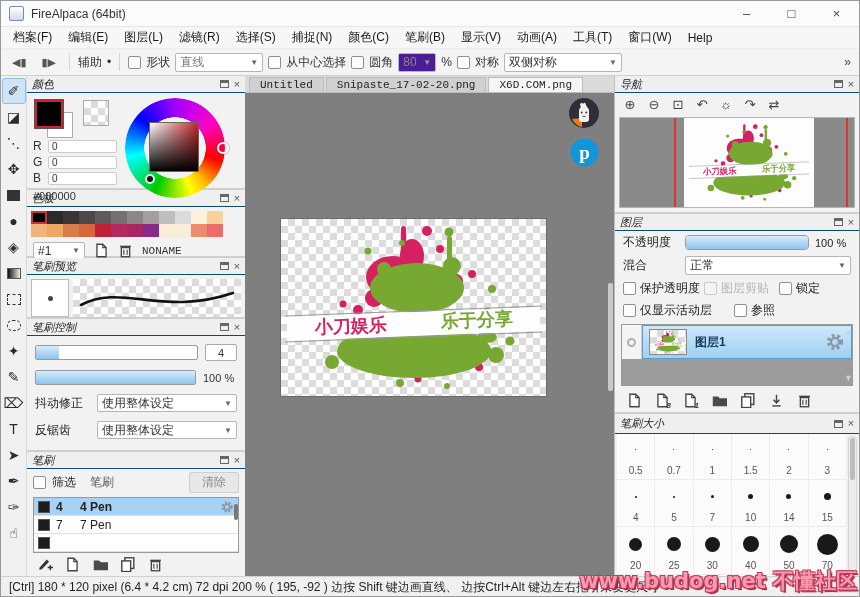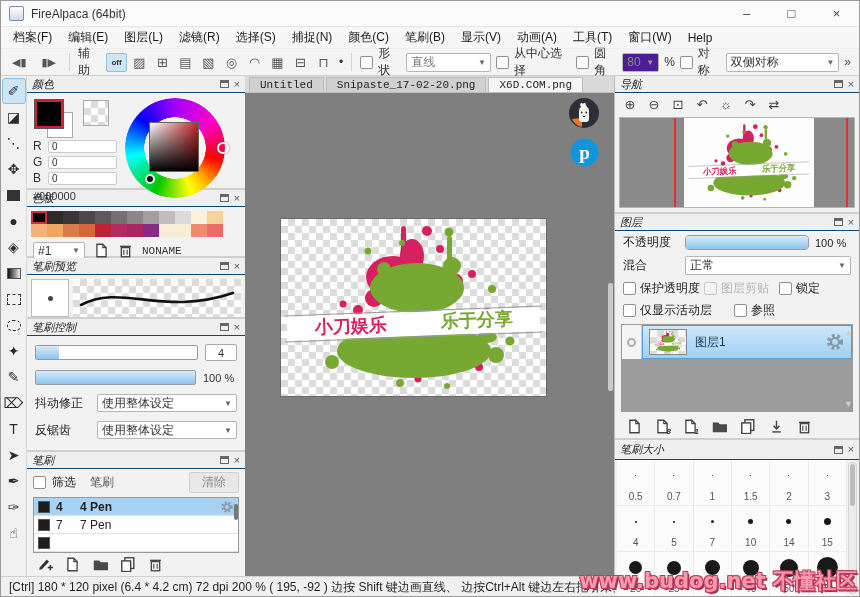--- a/index.html
+++ b/index.html
@@ -135,21 +135,21 @@
   .ly-row .l { width:56px; color:#222; }
   .ly-cbrow { display:flex; align-items:center; gap:4px; padding:3px 8px 2px 8px; color:#222;}
   .ly-cbrow .gap { width:14px; }
   .dis-t { color:#b5b5b5; }
   .layer-listwrap { position:relative; margin:3px 6px 0 6px; height:88px; border:1px solid #9a9a9a; background:#9c9c9c; display:flex; flex-direction:column;}
   .layer-item { display:flex; align-items:stretch; height:34px; background:#fff; }
   .eye-cell { width:20px; background:#f4f4f4; border-right:1px solid #cfcfcf; display:flex; align-items:center; justify-content:center;}
   .eye-dot { width:9px; height:9px; border:2px solid #b0b0b0; border-radius:50%; }
   .layer-main { flex:1; display:flex; align-items:center; gap:8px; padding:0 6px; background:linear-gradient(#cfe7fa,#9fd0f2); border:1px solid #5b9bd0;}
   .layer-thumb { width:38px; height:26px; border:1px solid #888; flex:none; display:flex; align-items:center; justify-content:center;}
-  .layer-name { font-weight:normal; color:#143a5c; }
+  .layer-name { font-weight:bold; color:#143a5c; }
   .layer-gear { margin-left:auto; }
   .ly-scroll-up { position:absolute; right:-1px; top:2px; color:#cfcfcf; font-size:9px;}
   .ly-scroll-dn { position:absolute; right:-1px; bottom:2px; color:#cfcfcf; font-size:9px;}
   .ly-icons { display:flex; align-items:center; gap:13px; padding:6px 10px 4px 12px; }
   .ovl-wrap { position:relative; display:inline-flex; }
   .ovl-wrap .ovl { position:absolute; right:-1px; bottom:-2px; font-size:8px; font-weight:bold; color:#333; background:rgba(255,255,255,.0);}
 
   
   .bs-grid { display:grid; grid-template-columns:repeat(6,1fr); background:#fbfbfb; margin:0 12px 0 2px; flex:1;}
   .bs-cell { border-right:1px solid #ececec; border-bottom:1px solid #ececec; display:flex; flex-direction:column; align-items:center; justify-content:flex-end; padding-bottom:3px; height:46px;}
@@ -271,32 +271,20 @@
     <div class="menu-item">工具(T)</div>
     <div class="menu-item">窗口(W)</div>
     <div class="menu-item">Help</div>
   </div>
 
 <div class="toolbar">
   <span class="tb-nav">◀▮</span>
   <span class="tb-nav">▮▶</span>
   <span class="tb-sep"></span>
   <span class="tb-lbl">辅助</span>
-  <span style="display:flex;gap:2px;" id="assist-icons">
-      <span class="assist-ic on">off</span>
-      <span class="assist-ic">▨</span>
-      <span class="assist-ic">⊞</span>
-      <span class="assist-ic">▤</span>
-      <span class="assist-ic">▧</span>
-      <span class="assist-ic">◎</span>
-      <span class="assist-ic">◠</span>
-      <span class="assist-ic">▦</span>
-      <span class="assist-ic">⊟</span>
-      <span class="assist-ic">⊓</span>
-    </span>
   <span style="color:#333;">•</span>
   <span class="tb-sep"></span>
   <span class="cb"></span>
   <span class="tb-lbl">形状</span>
   <span class="dd" style="width:88px;">
     <span style="color:#777;">直线</span>
       <span class="car">▼</span>
   </span>
   <span class="cb"></span>
   <span class="tb-lbl">从中心选择</span>
@@ -598,21 +586,21 @@
             <svg width="124" height="83" viewBox="0 0 265 177">
               <use href="#art"></use>
             </svg>
           </span>
         <span class="nav-gray r">
             <span class="redline" style="right:6px;"></span>
           </span>
       </div>
     </div>
 
-    <div class="panel" style="height:224px;">
+    <div class="panel" style="height:198px;">
       <div class="panel-h">
           <span class="t">图层</span>
         <span class="sp"></span>
           <span class="float-ic"></span>
           <span class="close-ic">×</span>
         </div>
       <div class="ly-row">
         <span class="l">不透明度</span>
         <span class="slider" style="border-radius:4px;">
             <span class="fill" style="width:100%;border-radius:3px;"></span>

